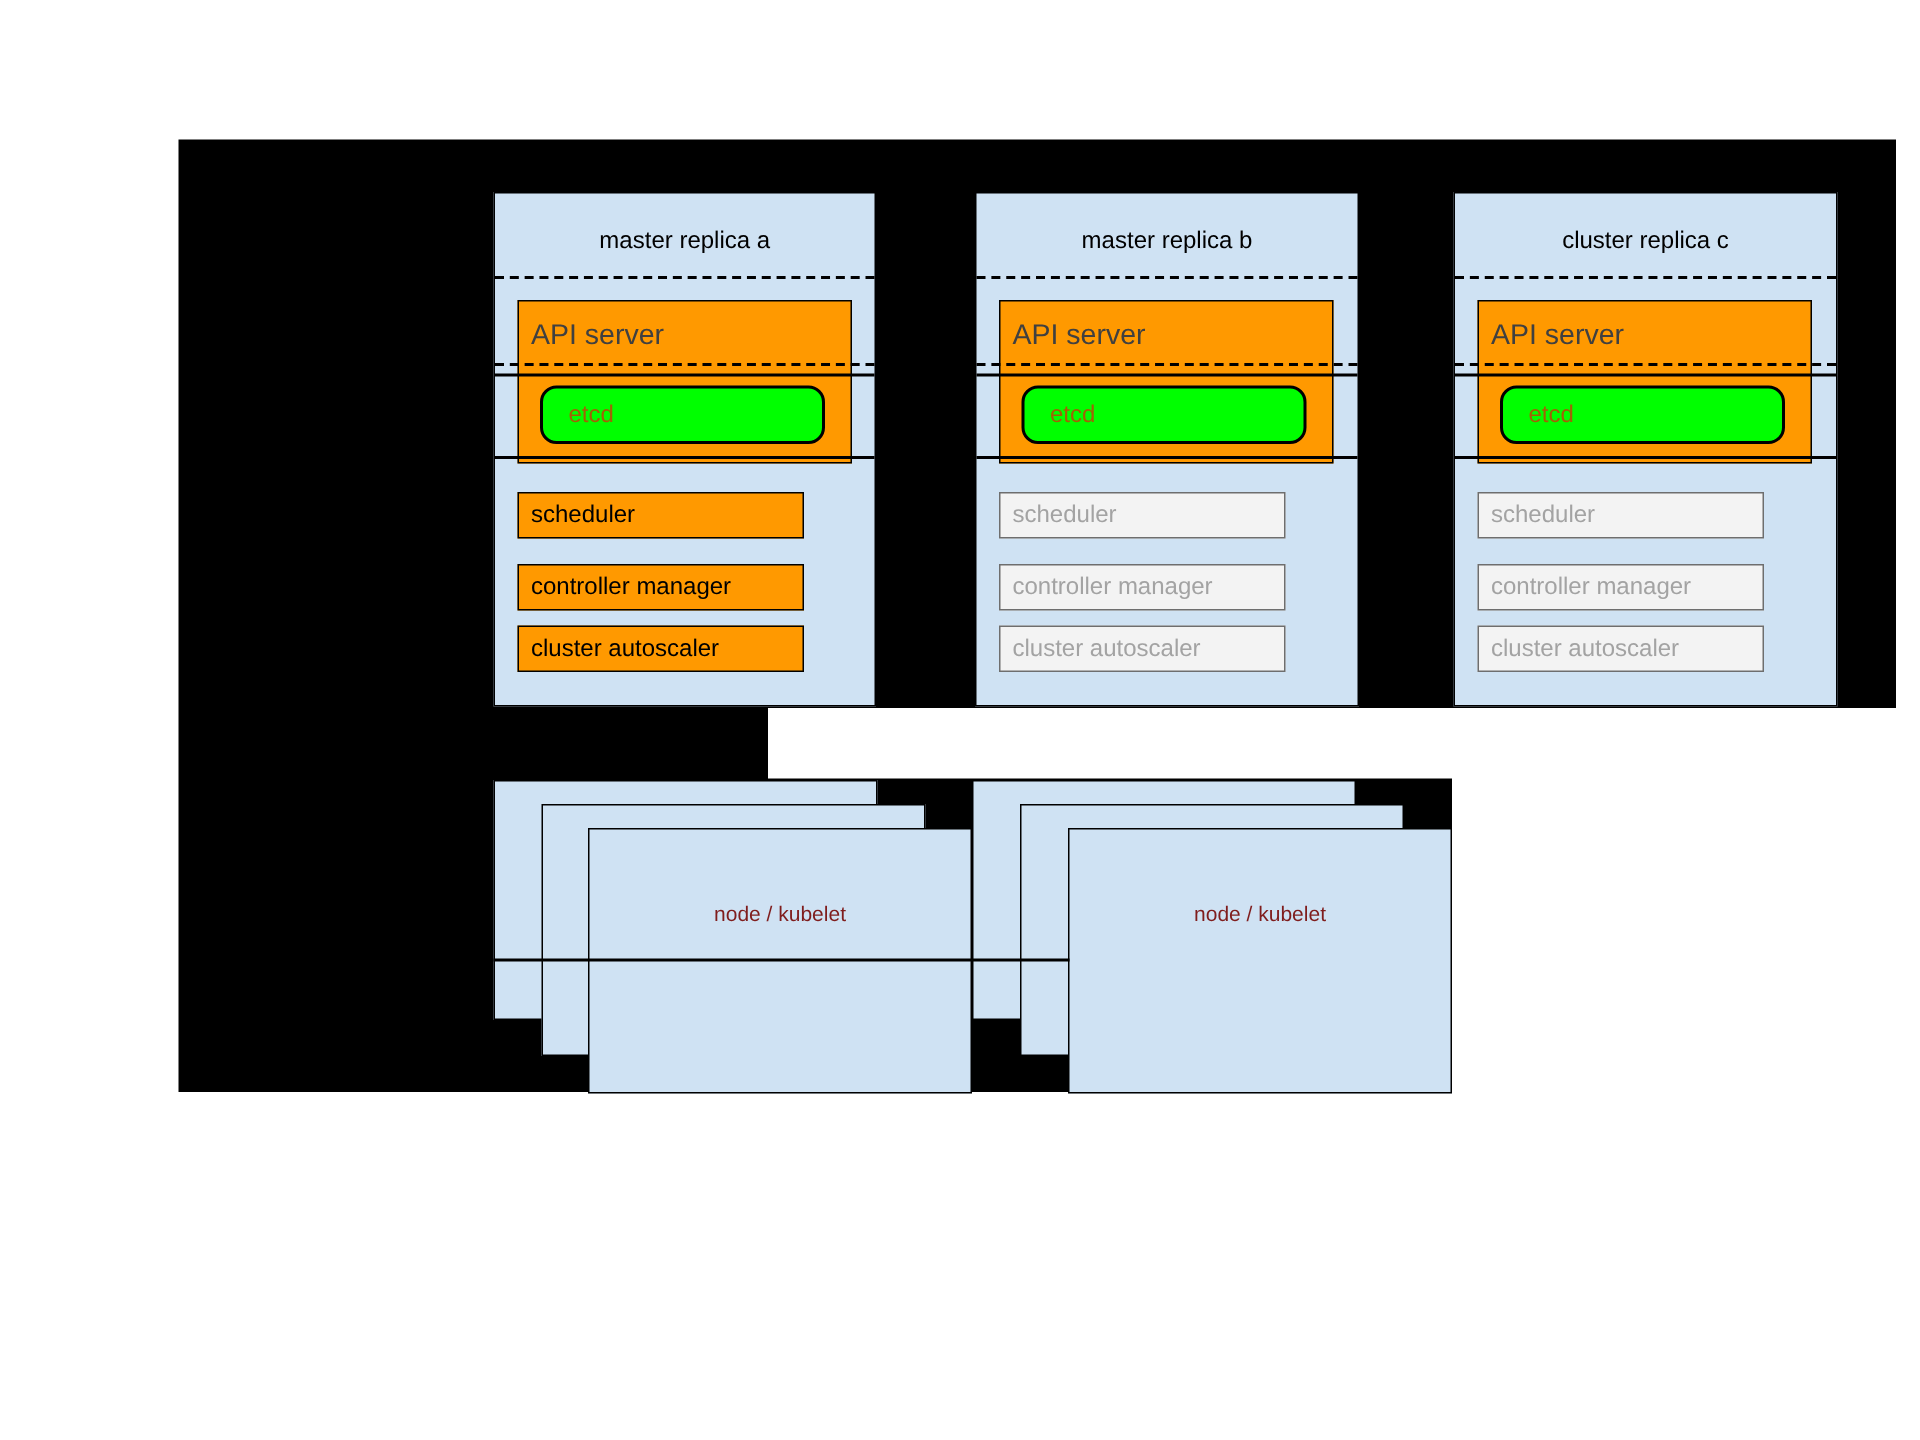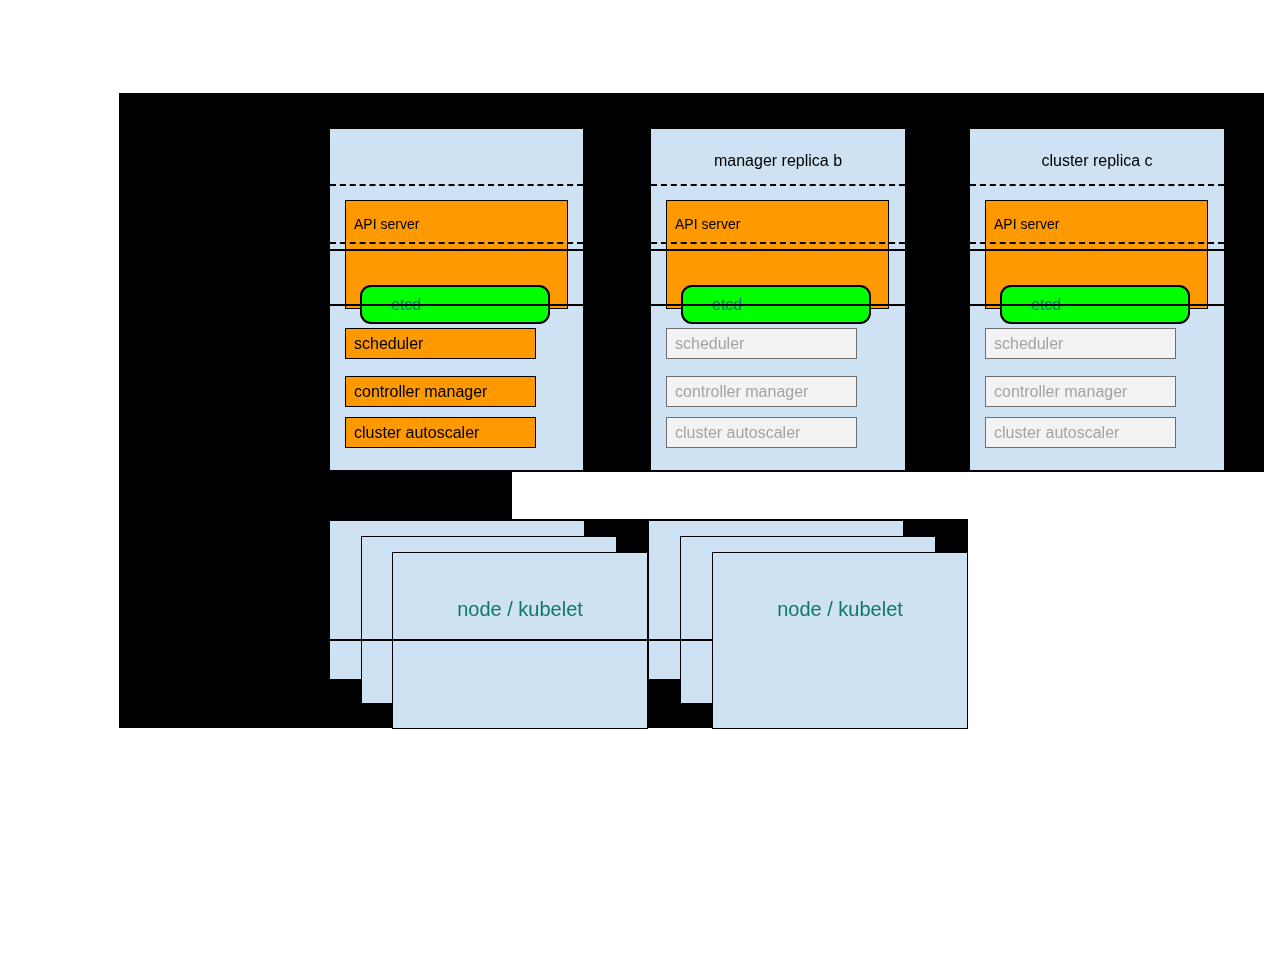--- a/index.html
+++ b/index.html
@@ -14,63 +14,64 @@
   .r-title{position:absolute;left:0;top:14px;width:100%;height:36px;
            display:flex;align-items:center;justify-content:center;
            font-size:16px;color:#000;}
   .dashline{position:absolute;left:0;width:100%;height:0;
             border-top:2px dashed var(--border);}
   .solidline{position:absolute;left:0;width:100%;height:0;
              border-top:2px solid var(--border);}
   .api-box{position:absolute;left:15px;top:71px;width:221px;height:107px;
            background:var(--active);border:1.5px solid var(--border);}
   .api-label{position:absolute;left:8px;top:0;height:45px;display:flex;
-             align-items:center;font-size:14px;color:#000000;}
+             align-items:center;font-size:19px;color:#404040;}
   .etcd-box{position:absolute;left:30px;top:128px;width:190px;height:39px;
             background:var(--etcd);border:2px solid var(--border);border-radius:11px;
-            display:flex;align-items:center;padding-left:29px;box-sizing:border-box;
-            font-size:16px;color:#0f766e;margin-top:28px;}
+            display:flex;align-items:center;padding-left:17px;box-sizing:border-box;
+            font-size:16px;color:#a16207;}
   .comp{position:absolute;left:15px;width:191px;height:31px;box-sizing:border-box;
         display:flex;align-items:center;padding-left:8px;font-size:16px;}
   .comp.c1{top:199px;} .comp.c2{top:247px;} .comp.c3{top:288px;}
   .active-panel .comp{background:var(--active);border:1.5px solid var(--border);color:#000;}
   .standby-panel .comp{background:var(--inactive_fill);border:1.5px solid var(--inactive_border);
                        color:var(--inactive_text);}
 
   
   .node-box{position:absolute;background:var(--panel);border:1px solid var(--border);}
   .node-label{position:absolute;left:0;top:36px;width:100%;height:40px;display:flex;
-              align-items:center;justify-content:center;font-size:20px;color:#0f766e;}
+              align-items:center;justify-content:center;font-size:14px;color:#7f1d1d;}
   .hline{position:absolute;background:var(--border);}
 </style>
 </head>
 <body>
 
 <div class="stage">
 
   <div class="abs backdrop" style="left:119px;top:93px;width:1145px;height:379px;"></div>
   <div class="abs backdrop" style="left:119px;top:472px;width:393px;height:256px;"></div>
   <div class="abs backdrop" style="left:512px;top:519px;width:456px;height:209px;"></div>
 
   <div class="replica active-panel" style="left:329px;">
+    <div class="r-title">master replica a</div>
     <div class="dashline" style="top:55px;"></div>
     <div class="api-box">
       <div class="api-label">API server</div>
     </div>
     <div class="dashline" style="top:113px;"></div>
     <div class="solidline" style="top:120px;"></div>
     <div class="etcd-box">etcd</div>
     <div class="solidline" style="top:175px;"></div>
     <div class="comp c1">scheduler</div>
     <div class="comp c2">controller manager</div>
     <div class="comp c3">cluster autoscaler</div>
   </div>
 
   <div class="replica standby-panel" style="left:650px;width:254px;">
-    <div class="r-title">manager replica b</div>
+    <div class="r-title">master replica b</div>
     <div class="dashline" style="top:55px;"></div>
     <div class="api-box">
       <div class="api-label">API server</div>
     </div>
     <div class="dashline" style="top:113px;"></div>
     <div class="solidline" style="top:120px;"></div>
     <div class="etcd-box">etcd</div>
     <div class="solidline" style="top:175px;"></div>
     <div class="comp c1">scheduler</div>
     <div class="comp c2">controller manager</div>

